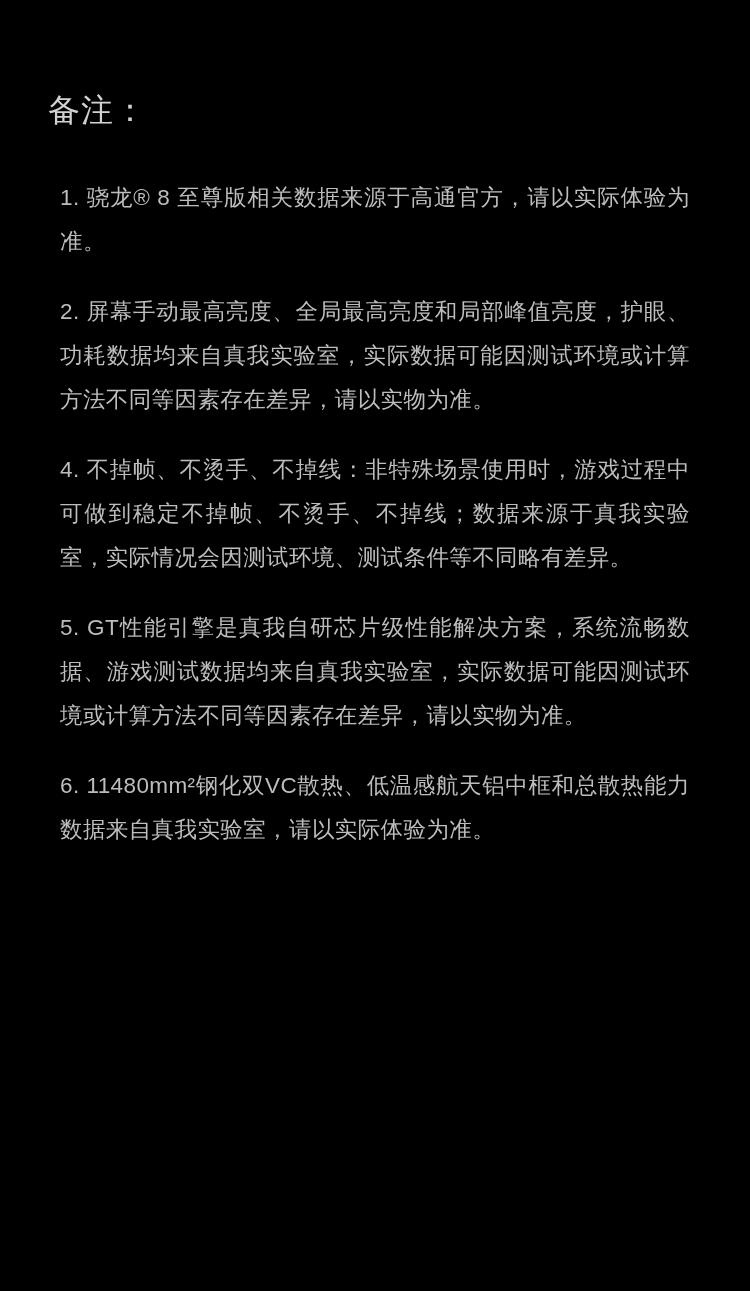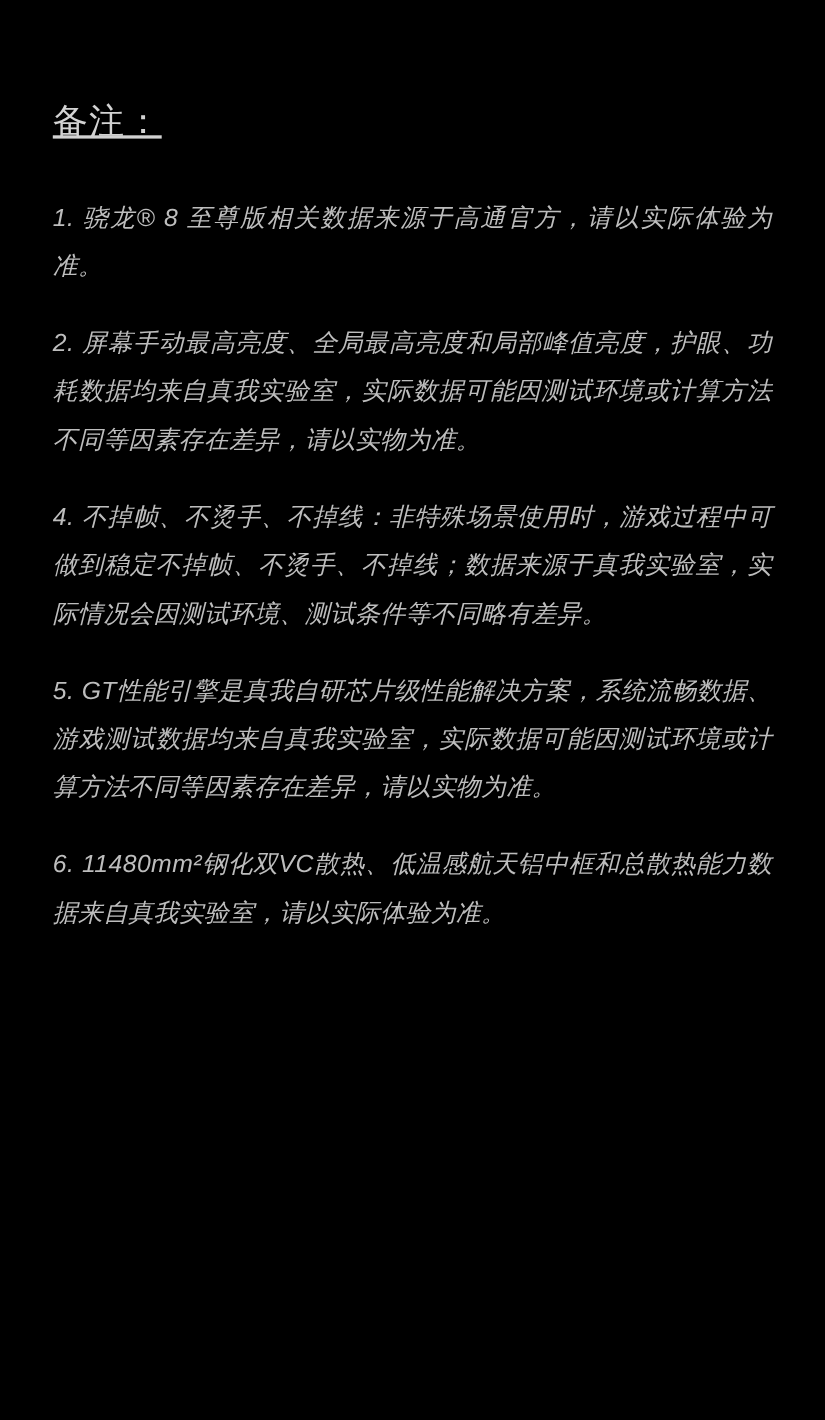--- a/index.html
+++ b/index.html
@@ -23,27 +23,25 @@
     box-sizing: border-box;
     padding: 88px 48px 0 48px;
   }
   .notes-title {
     font-size: 32px;
     line-height: 44px;
     color: #d2d2d2;
     letter-spacing: 1px;
     margin: 0 0 44px 0;
     font-weight: 400;
-    text-decoration: underline;
   }
   .note-list {
-    margin: 0;
+    margin: 12px;
     padding: 0;
     list-style: none;
-    font-style: italic;
   }
   .note-item {
     font-size: 22.5px;
     line-height: 44px;
     color: #bdbdbd;
     letter-spacing: 0.4px;
     margin: 0 0 26px 0;
     text-align: justify;
     text-justify: inter-ideograph;
     font-weight: 400;

